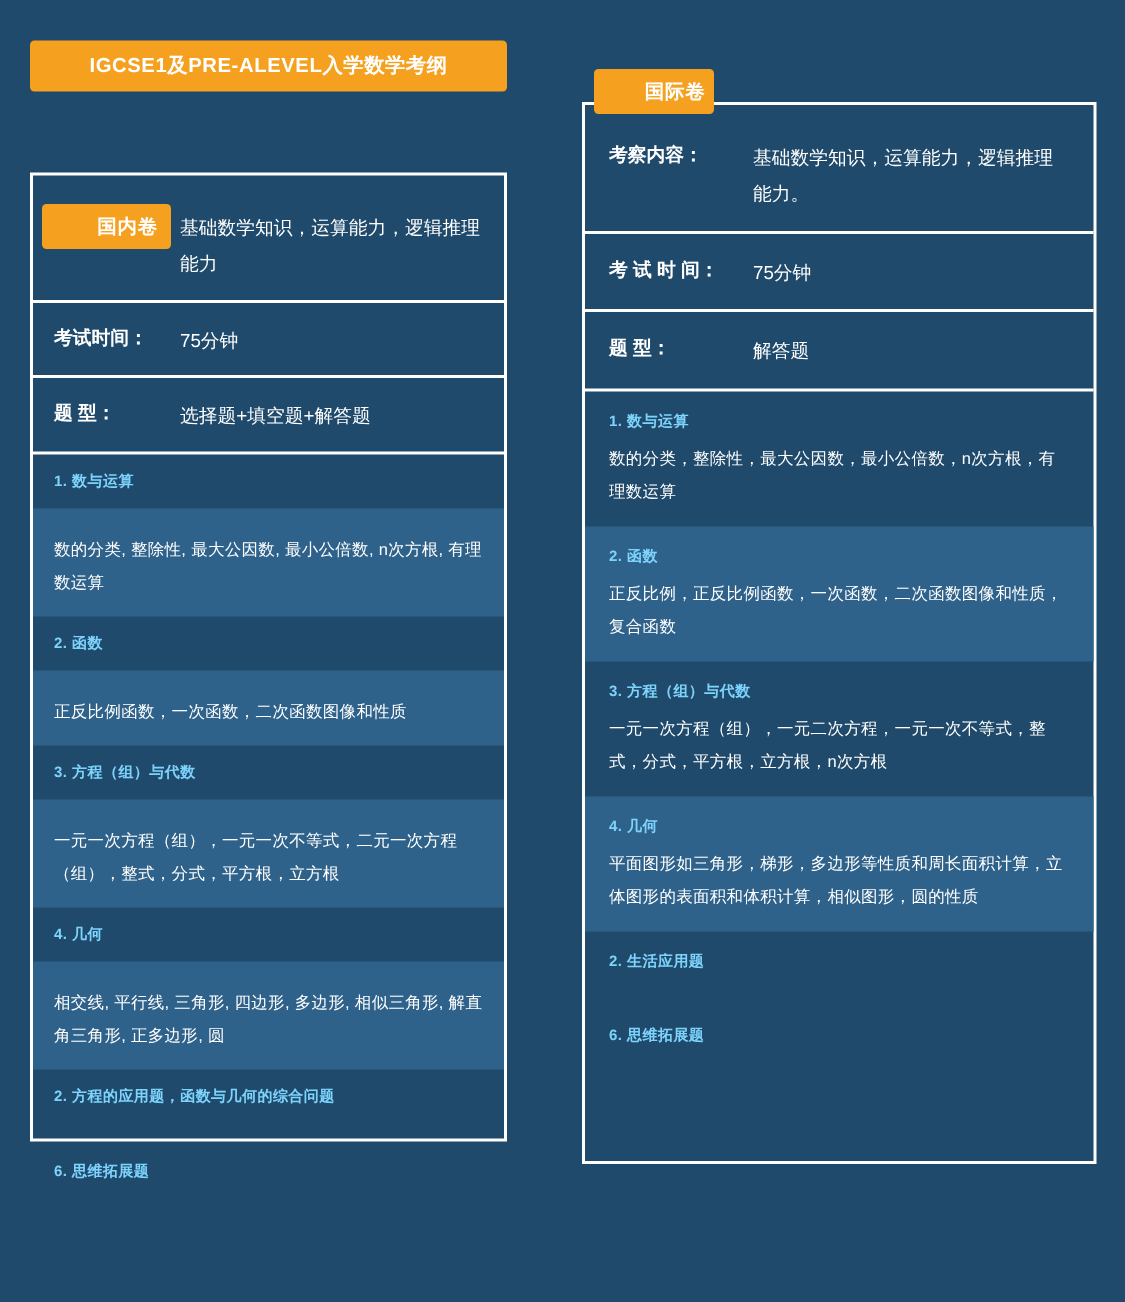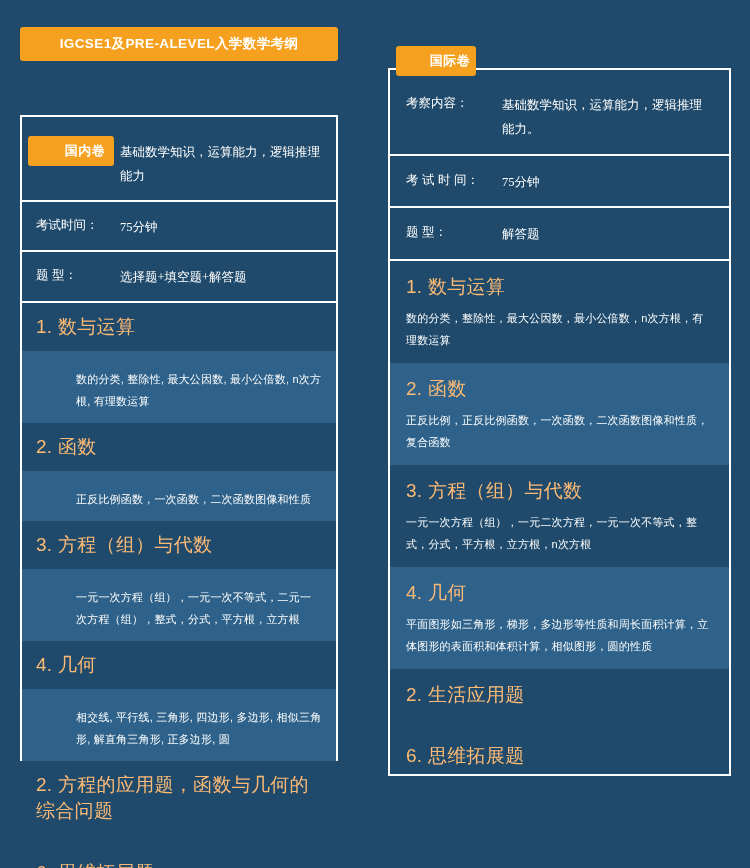--- a/index.html
+++ b/index.html
@@ -100,65 +100,64 @@
     display: flex;
     align-items: flex-start;
     border-bottom: 2px solid #ffffff;
     box-sizing: border-box;
   }
   .inforow:last-of-type {
     border-bottom: 2px solid #ffffff;
   }
   .info-key {
     font-size: 12.5px;
-    font-weight: normal;
+    font-weight: bold;
     color: #ffffff;
     white-space: nowrap;
     flex: 0 0 auto;
   }
   .info-val {
     font-size: 12.5px;
     color: #ffffff;
     line-height: 1.9;
-    font-family: Liberation Serif, serif;
   }
 
   
   .col-left .inforow { padding: 14px 14px 11px 14px; }
   .col-left .info-key { width: 84px; padding-top: 1px; }
   .col-left .inforow.first { padding-top: 24px; }
 
   
   .col-right .inforow { padding: 15px 16px 12px 16px; }
   .col-right .info-key { width: 96px; padding-top: 1px; }
   .col-right .inforow.first { padding-top: 24px; }
 
   
   .section {
     box-sizing: border-box;
   }
   .section.alt {
     background: #2f628a;
   }
   .sec-title {
-    font-size: 19px;
-    font-weight: normal;
-    color: #fdba74;
+    font-size: 10px;
+    font-weight: bold;
+    color: #7dd3fc;
     letter-spacing: 0.3px;
   }
   .sec-body {
     font-size: 11px;
     color: #ffffff;
     line-height: 2.0;
     letter-spacing: 0.2px;
   }
 
   .col-left .section { padding: 11px 14px 11px 14px; }
   .col-left .sec-title { margin: 0 0 0 0; }
-  .col-left .sec-body { margin-top: 6px; margin-left: 40px; }
+  .col-left .sec-body { margin-top: 6px; }
 
   .col-right .section { padding: 13px 16px 12px 16px; }
   .col-right .sec-body { margin-top: 7px; }
 
   .spacer-left { height: 14px; }
   .spacer-right { height: 10px; }
 </style>
 </head>
 <body>
 

